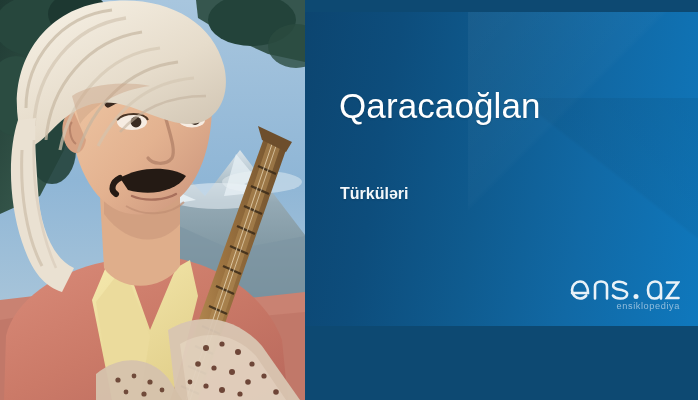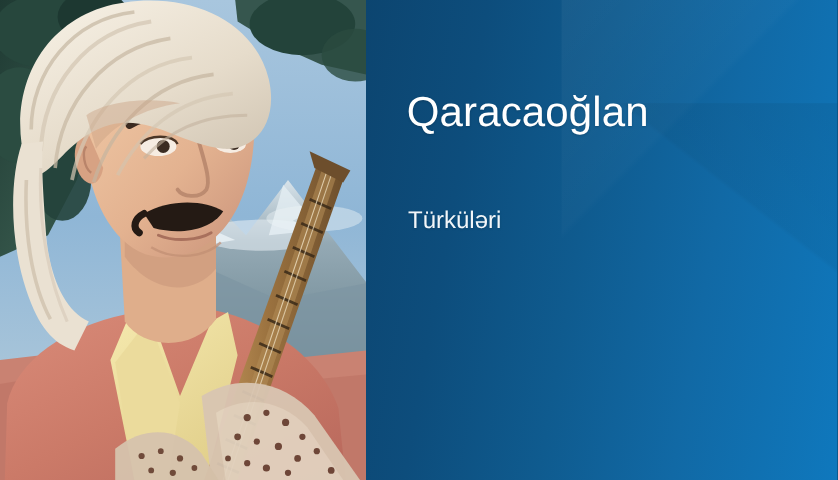--- a/index.html
+++ b/index.html
@@ -23,23 +23,24 @@
     flex:0 0 305px;
     overflow:hidden;
     background:#8fa9bd;
   }
   #portrait svg { display:block; width:305px; height:400px; }
 
   
   #panel {
     position:relative;
     flex:1 1 auto;
-    height:400px;
+    height:314px;
     background:linear-gradient(100deg,#0c4570 0%,#0d4d7c 22%,#0f5b8f 46%,#1169a5 70%,#0f78bd 100%);
     overflow:hidden;
+    margin-top:12px;
   }
   
   #panel-sheen {
     position:absolute;
     top:-140px; right:-150px;
     width:380px; height:360px;
     background:linear-gradient(135deg, rgba(255,255,255,0.065) 0%, rgba(255,255,255,0.02) 45%, rgba(0,0,0,0.0) 46%);
     transform:rotate(0deg);
     pointer-events:none;
   }
@@ -64,22 +65,22 @@
     font-size:35px;
     font-weight:400;
     letter-spacing:0.1px;
     white-space:nowrap;
     text-shadow:0 1px 2px rgba(0,0,0,0.18);
   }
   .subtitle {
     position:absolute;
     top:173px; left:1px;
     color:#f2f6f9;
-    font-size:20px;
-    font-weight:400;
+    font-size:16px;
+    font-weight:700;
     white-space:nowrap;
     text-shadow:0 1px 2px rgba(0,0,0,0.15);
   }
   .songtitle {
     position:absolute;
     top:245px; left:1px;
     color:#ffffff;
     font-size:22px;
     font-weight:400;
     letter-spacing:0.3px;
@@ -280,15 +281,35 @@
 
   <div id="panel">
     <div id="panel-sheen"></div>
     <div id="panel-sheen2"></div>
 
     <div id="text-block">
       <div class="title">Qaracaoğlan</div>
       <div class="subtitle">Türküləri</div>
     </div>
 
+    <div id="logo">
+      <svg width="112" height="46" viewBox="0 0 112 46">
+        <g fill="none" stroke="#e9f2f8" stroke-width="2.6" stroke-linecap="round">
+
+          <path d="M4 27 L20 27 C20 19.5 16.4 15.5 12 15.5 C7.6 15.5 4 19.5 4 24 C4 28.5 7.6 32.5 12 32.5 C14.6 32.5 16.8 31.4 18.2 29.6"></path>
+
+          <path d="M27 32.5 L27 20.5 C27 17.4 29.6 15.5 33 15.5 C36.4 15.5 39 17.4 39 20.5 L39 32.5"></path>
+
+          <path d="M58 18 C56 16.2 53 15.4 50 15.8 C46.6 16.2 45 18 45.2 20 C45.6 23.4 51 23.4 55 24.4 C58.4 25.2 59.6 27 59 29 C58.4 31.2 55.4 32.6 52 32.5 C49 32.4 46.4 31.4 45 29.6"></path>
+
+          <path d="M93 27 C93 30.2 90 32.5 86.4 32.5 C82.8 32.5 80 30 80 24 C80 18.6 83.2 15.5 87 15.5 C90.6 15.5 93 17.8 93 21 L93 32.5"></path>
+
+          <path d="M99 16.5 L110 16.5 L99 32 L110.5 32"></path>
+        </g>
+
+        <circle cx="68" cy="30.6" r="2.5" fill="#e9f2f8"></circle>
+
+        <text x="112" y="43" text-anchor="end" font-family="'Liberation Sans', sans-serif" font-size="9.2" letter-spacing="0.6" fill="#9dc4e0" opacity="0.92">ensiklopediya</text>
+      </svg>
+    </div>
   </div>
 
 </div>
 
 </body></html>

